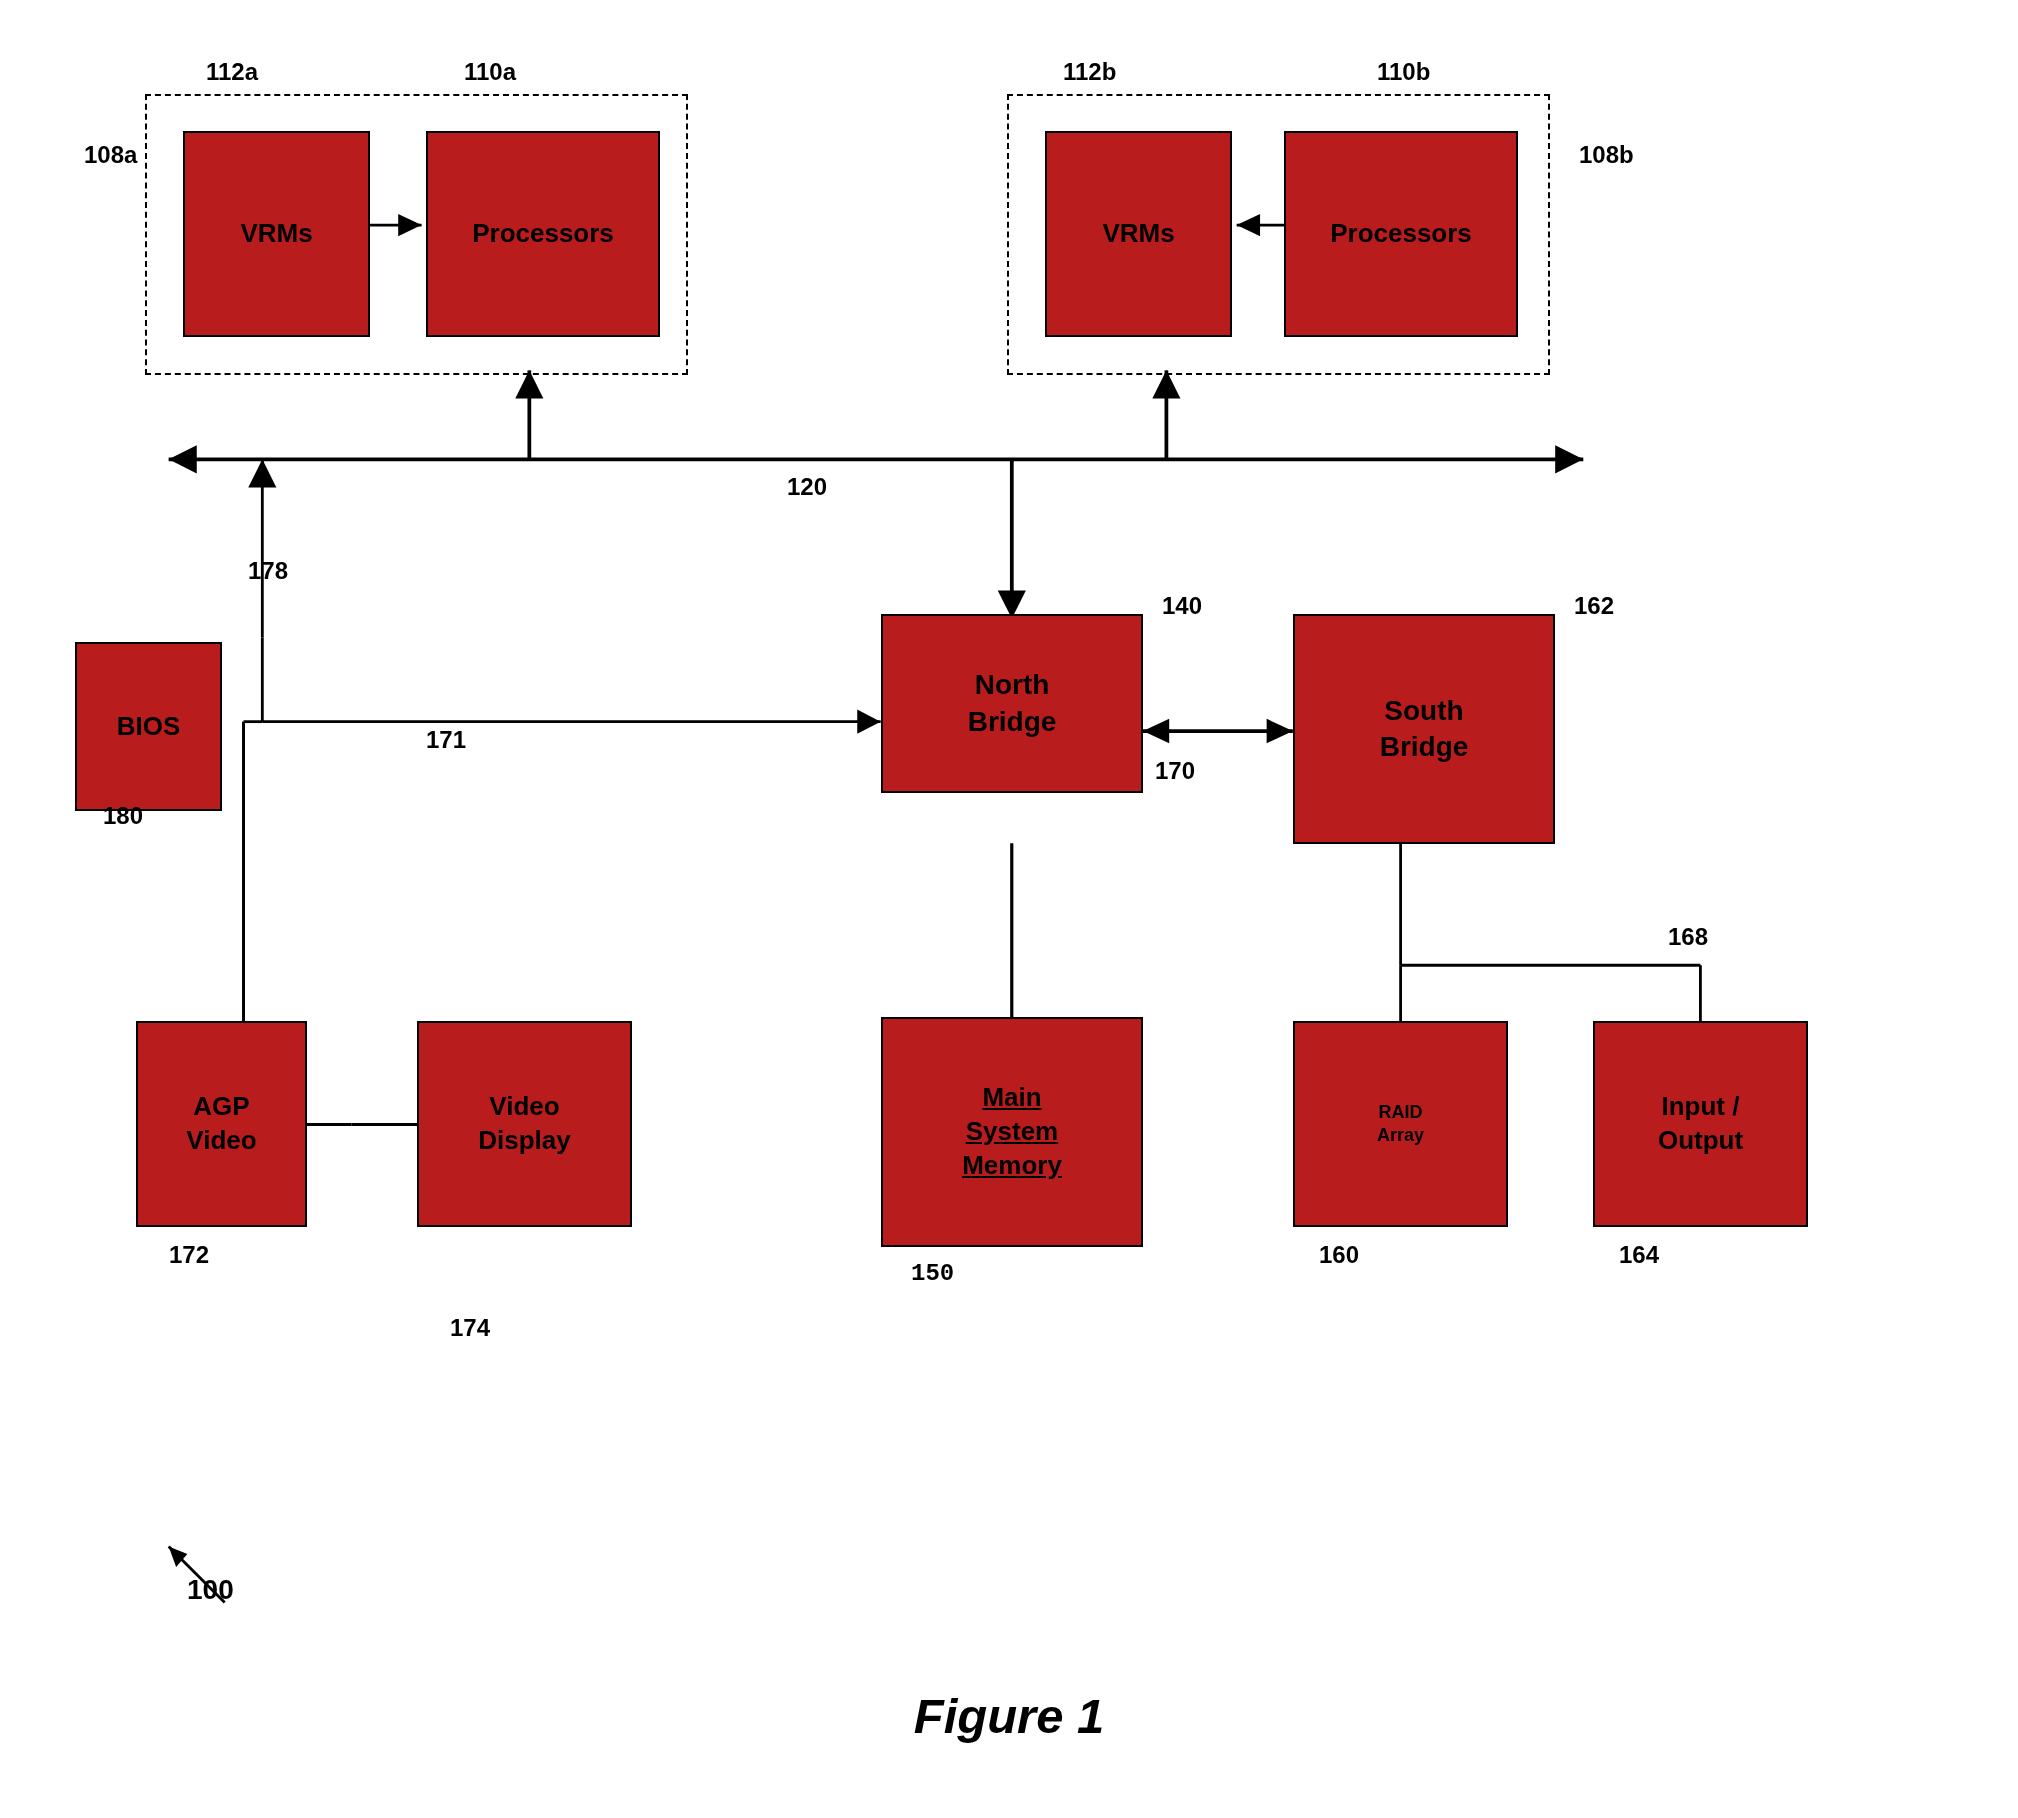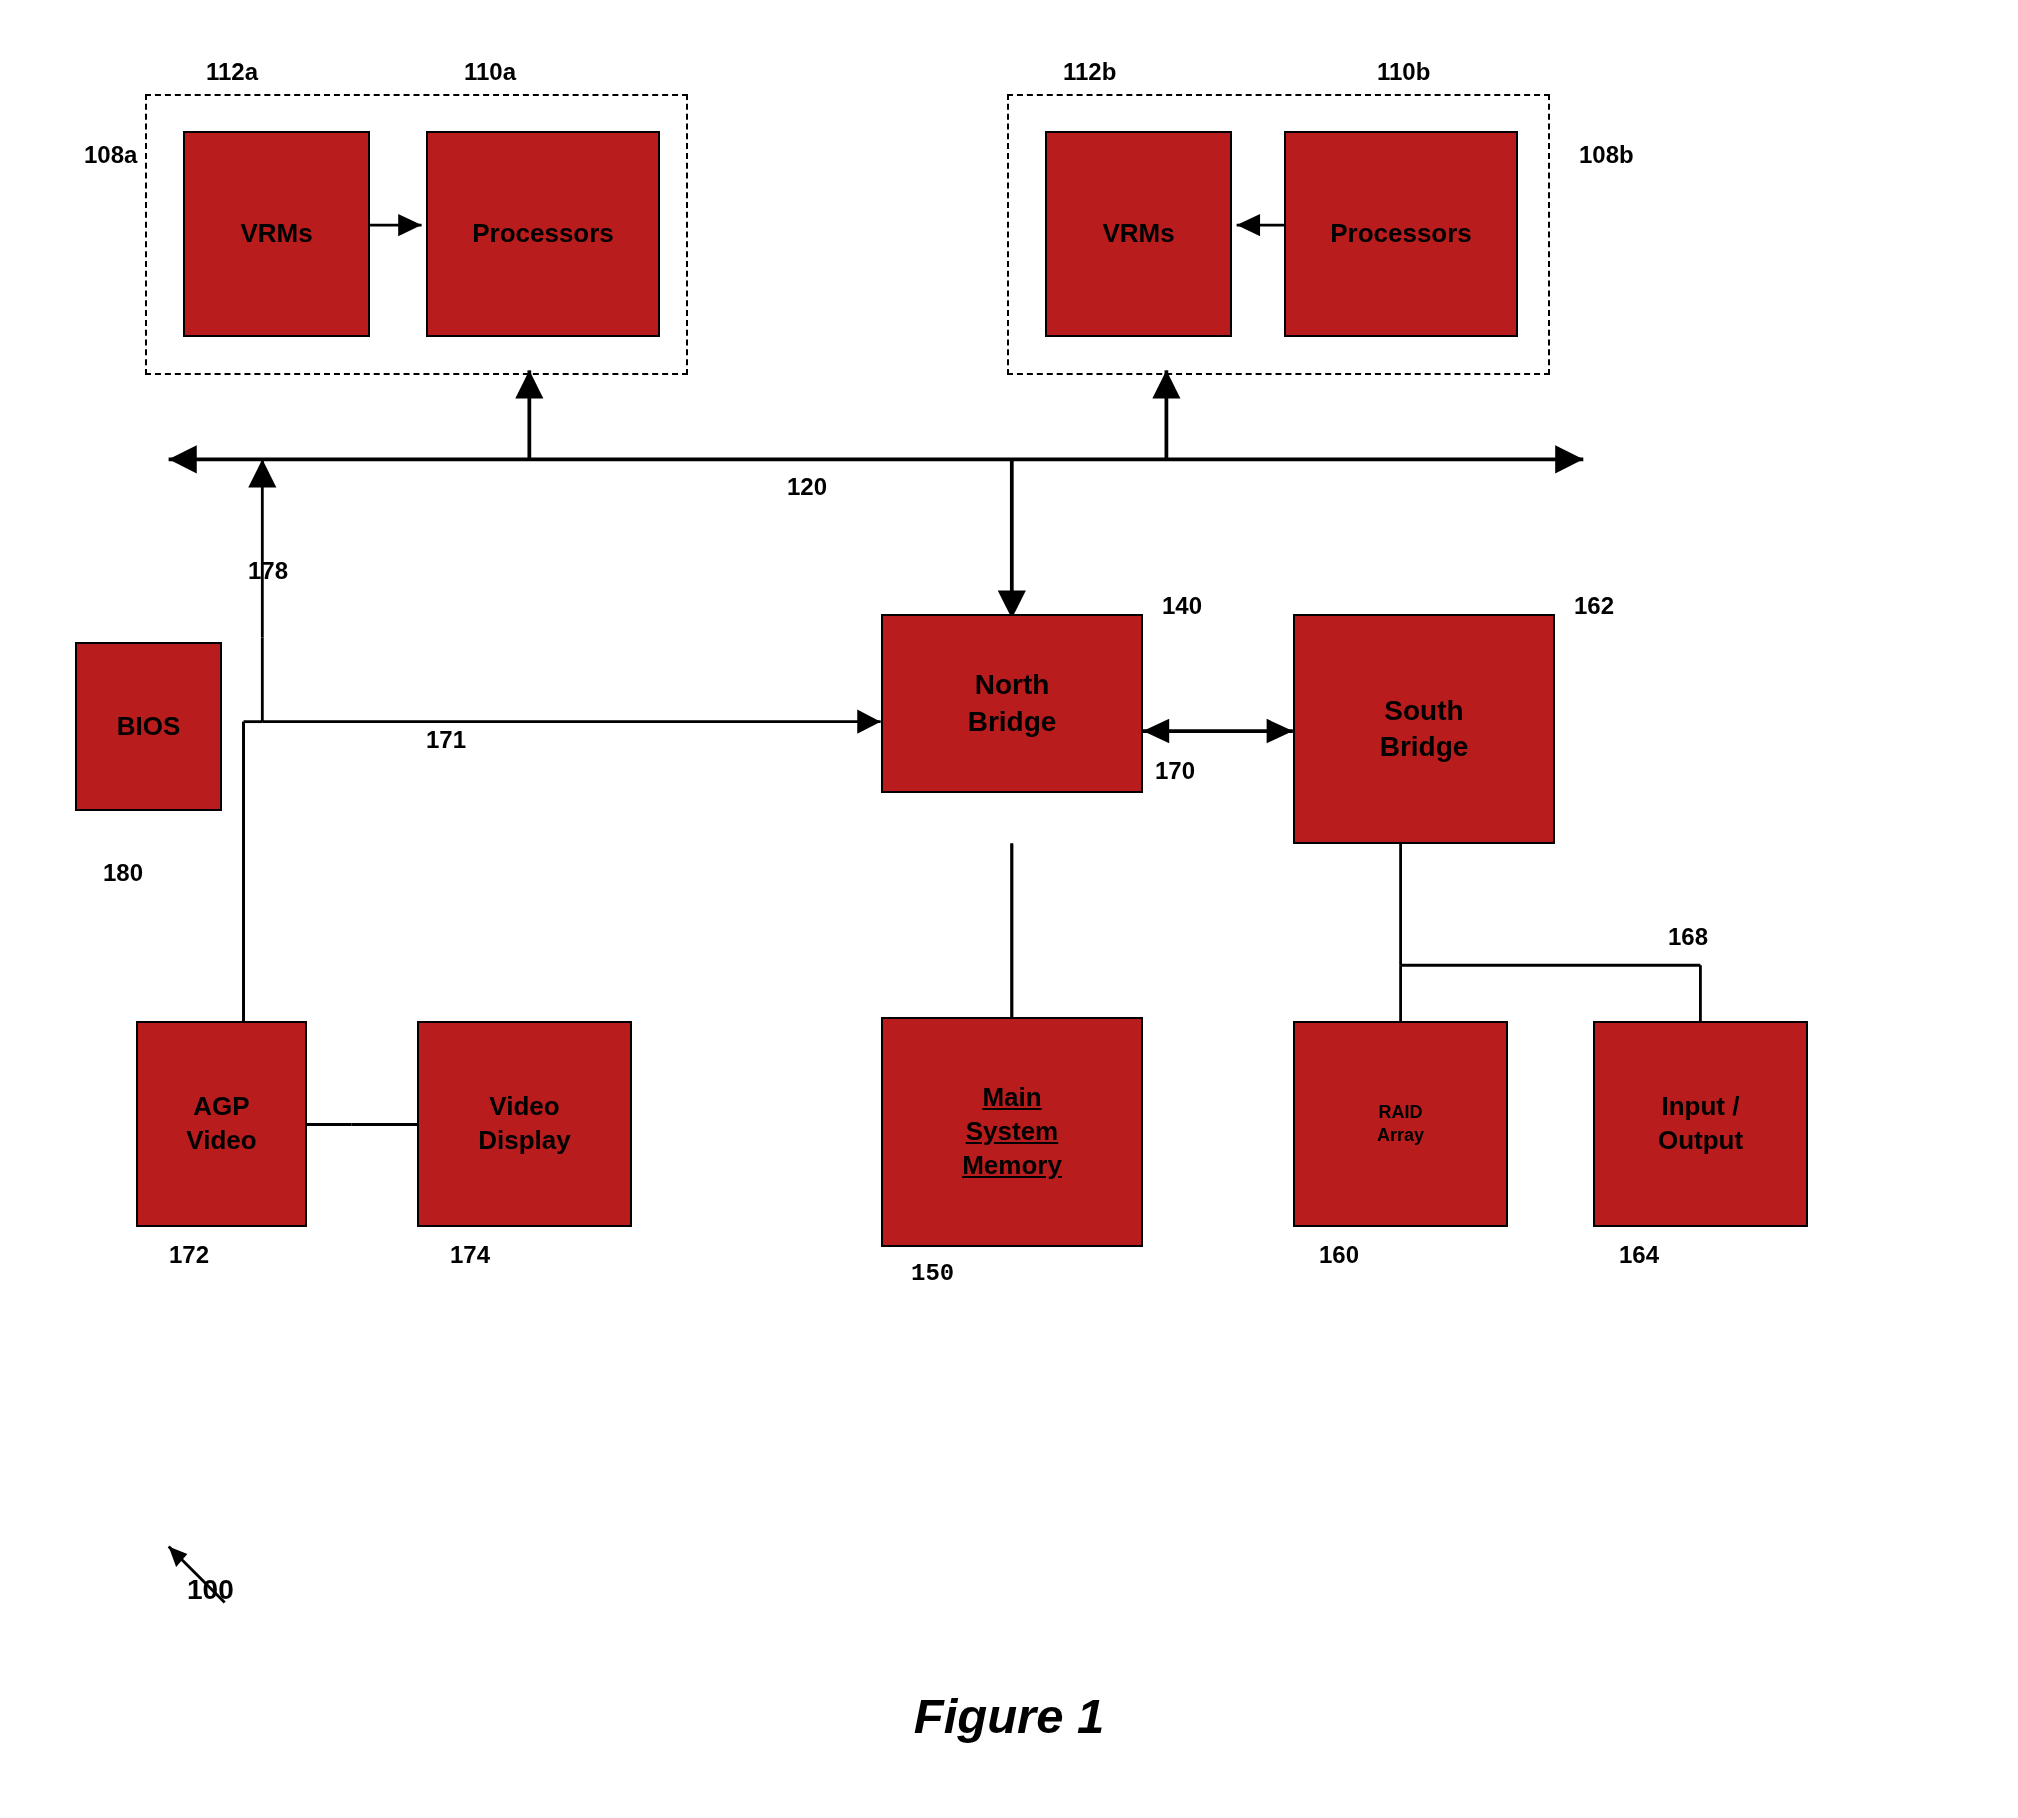--- a/index.html
+++ b/index.html
@@ -192,25 +192,25 @@
   <div class="ref-label" style="left:787px; top:473px;">120</div>
 
   <div class="ref-label" style="left:1162px; top:592px;">140</div>
 
   <div class="ref-label" style="left:1155px; top:757px;">170</div>
 
   <div class="ref-label" style="left:1574px; top:592px;">162</div>
 
   <div class="ref-label" style="left:1668px; top:923px;">168</div>
 
-  <div class="ref-label" style="left:103px; top:859px;text-align:right;">180</div>
+  <div class="ref-label" style="left:103px; top:802px;text-align:right;">180</div>
 
   <div class="ref-label" style="left:169px; top:1241px;">172</div>
 
-  <div class="ref-label" style="left:450px; top:1241px;">174</div>
+  <div class="ref-label" style="left:450px; top:1314px;">174</div>
 
   <div class="ref-label" style="left:911px; top:1260px;font-family:Liberation Mono, monospace;">150</div>
 
   <div class="ref-label" style="left:1319px; top:1241px;">160</div>
 
   <div class="ref-label" style="left:1619px; top:1241px;">164</div>
 
   <div style="position:absolute; left:187px; top:1574px; font-size:28px; font-weight:bold;">
     <span>100</span>
   </div>

